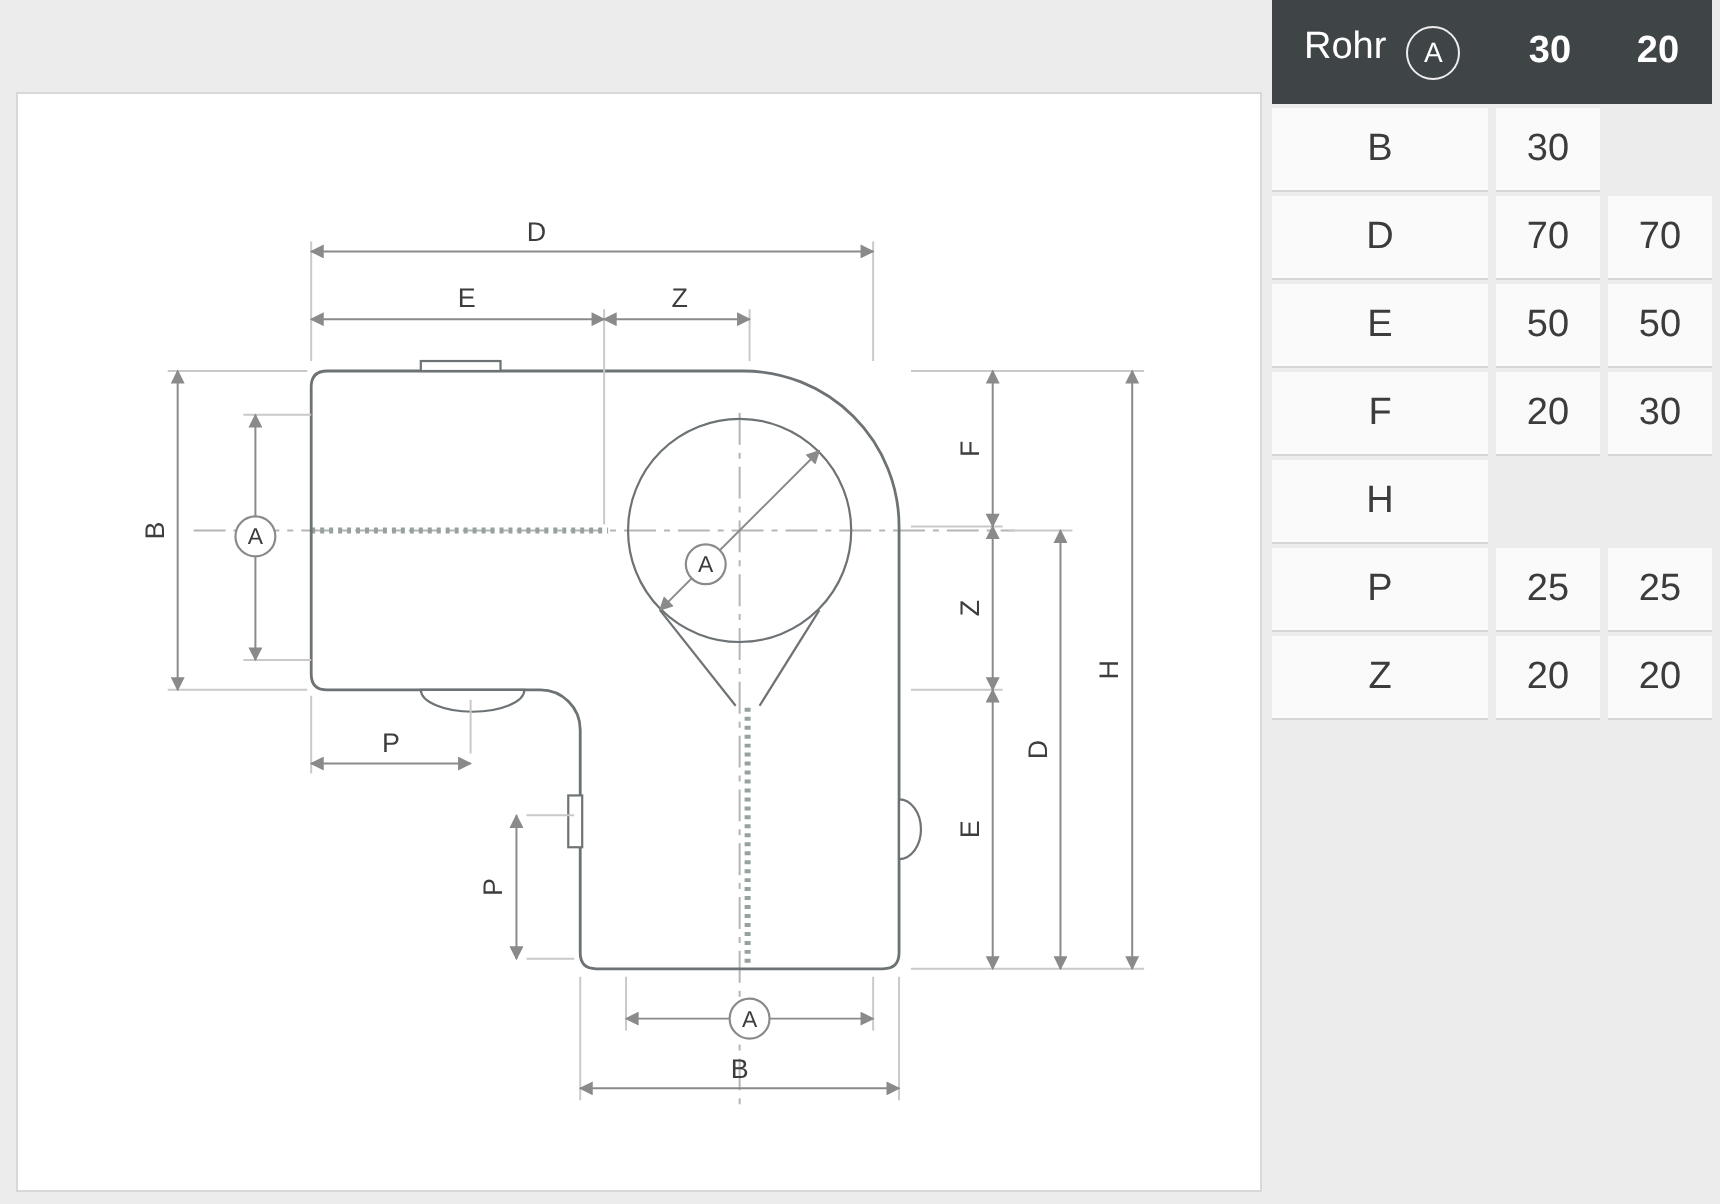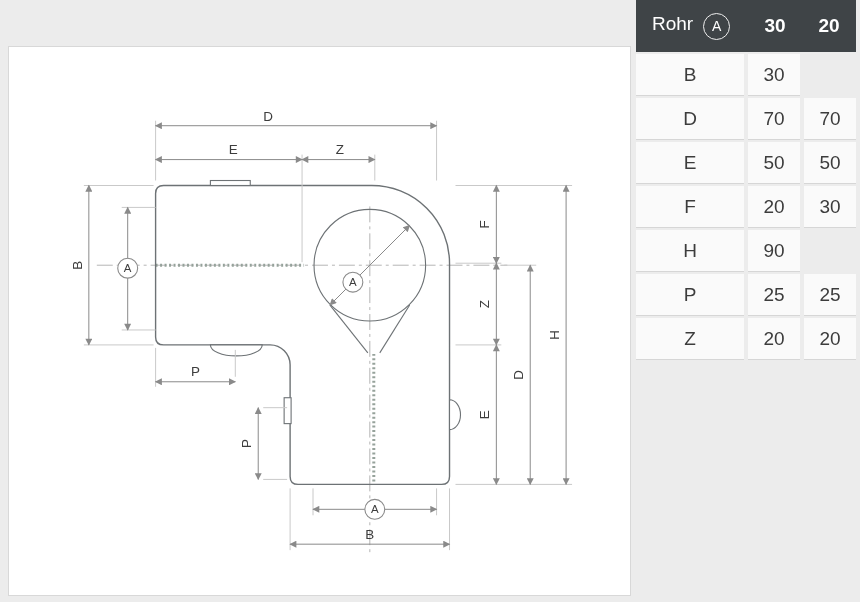--- a/index.html
+++ b/index.html
@@ -176,21 +176,20 @@
       <div class="t-cell">50</div>
       <div class="t-cell">50</div>
     </div>
     <div class="t-row">
       <div class="t-cell">F</div>
       <div class="t-cell">20</div>
       <div class="t-cell">30</div>
     </div>
     <div class="t-row">
       <div class="t-cell">H</div>
-      <div class="t-cell">90</div>
     </div>
     <div class="t-row">
       <div class="t-cell">P</div>
       <div class="t-cell">25</div>
       <div class="t-cell">25</div>
     </div>
     <div class="t-row">
       <div class="t-cell">Z</div>
       <div class="t-cell">20</div>
       <div class="t-cell">20</div>

